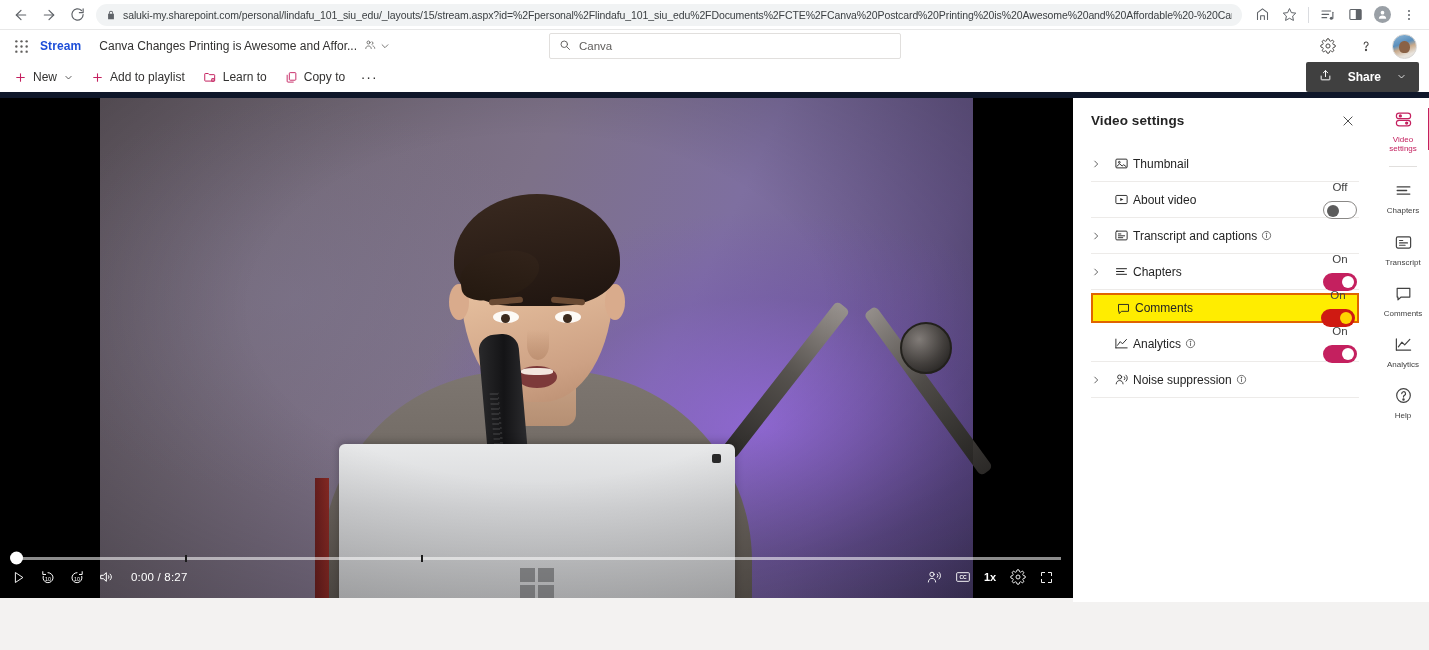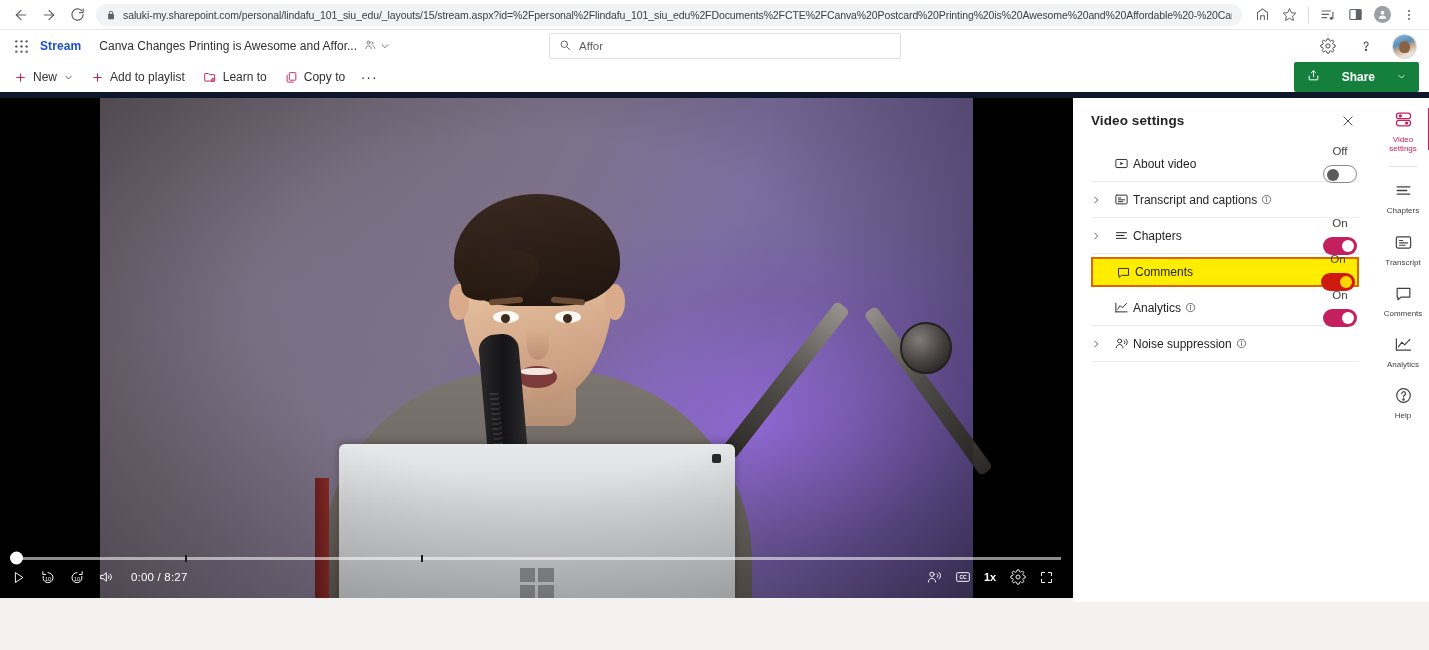--- a/index.html
+++ b/index.html
@@ -156,25 +156,25 @@
   .cmd-item .cmd-ico { color: #c4205f; display: flex; align-items: center; }
   .cmd-item .chev { color: #323130; display: flex; align-items: center; margin-left: 1px; }
   .cmd-ellipsis {
     width: 28px; height: 30px;
     display: flex; align-items: center; justify-content: center;
     color: #323130; font-size: 14px; letter-spacing: 1px;
   }
   .share-btn {
     margin-left: auto;
     height: 30px;
-    background: #15803d;
+    background: #404040;
     color: #ffffff;
     border-radius: 2px;
     display: flex; align-items: center;
-    gap: 22px;
+    gap: 16px;
     padding: 0 13px;
     font-size: 12px;
     font-weight: 600;
   }
 
   
   .main {
     display: flex;
     height: 504px;
     background: #f3f2f1;
@@ -604,21 +604,21 @@
     </span>
   </div>
   <div class="suite-search-wrap">
     <div class="suite-search">
       <span>
         <svg width="12" height="12" viewBox="0 0 24 24" fill="none" stroke="#605e5c" stroke-width="1.9" stroke-linecap="round">
             <circle cx="10.5" cy="10.5" r="6.5"></circle>
             <line x1="15.5" y1="15.5" x2="21" y2="21"></line>
           </svg>
       </span>
-      <span class="ph">Affor</span>
+      <span class="ph">Canva</span>
     </div>
   </div>
   <div class="suite-right">
     <div class="suite-icon-btn">
       <svg width="16" height="16" viewBox="0 0 24 24" fill="none" stroke="currentColor" stroke-width="1.5">
           <circle cx="12" cy="12" r="3.1"></circle>
           <path d="M19.4 15a1.6 1.6 0 0 0 .3 1.8l.1.1a2 2 0 1 1-2.8 2.8l-.1-.1a1.6 1.6 0 0 0-1.8-.3 1.6 1.6 0 0 0-1 1.5V21a2 2 0 1 1-4 0v-.1A1.6 1.6 0 0 0 9 19.4a1.6 1.6 0 0 0-1.8.3l-.1.1a2 2 0 1 1-2.8-2.8l.1-.1a1.6 1.6 0 0 0 .3-1.8 1.6 1.6 0 0 0-1.5-1H3a2 2 0 1 1 0-4h.1A1.6 1.6 0 0 0 4.6 9a1.6 1.6 0 0 0-.3-1.8l-.1-.1a2 2 0 1 1 2.8-2.8l.1.1a1.6 1.6 0 0 0 1.8.3H9a1.6 1.6 0 0 0 1-1.5V3a2 2 0 1 1 4 0v.1a1.6 1.6 0 0 0 1 1.5 1.6 1.6 0 0 0 1.8-.3l.1-.1a2 2 0 1 1 2.8 2.8l-.1.1a1.6 1.6 0 0 0-.3 1.8V9a1.6 1.6 0 0 0 1.5 1H21a2 2 0 1 1 0 4h-.1a1.6 1.6 0 0 0-1.5 1z"></path>
         </svg>
     </div>
     <div class="suite-icon-btn">
@@ -808,20 +808,35 @@
     <div class="panel-head">
       <div class="panel-title">Video settings</div>
       <div class="panel-close">
         <svg width="14" height="14" viewBox="0 0 24 24" fill="none" stroke="currentColor" stroke-width="1.6" stroke-linecap="round">
             <line x1="5" y1="5" x2="19" y2="19"></line>
             <line x1="19" y1="5" x2="5" y2="19"></line>
           </svg>
       </div>
     </div>
 
+    <div class="setting-row">
+      <div class="row-chev">
+        <svg width="10" height="10" viewBox="0 0 24 24" fill="none" stroke="currentColor" stroke-width="2" stroke-linecap="round" stroke-linejoin="round">
+            <polyline points="9 5 16 12 9 19"></polyline>
+          </svg>
+      </div>
+      <div class="row-ico">
+        <svg width="15" height="15" viewBox="0 0 24 24" fill="none" stroke="currentColor" stroke-width="1.5">
+            <rect x="3" y="5" width="18" height="14" rx="1.6"></rect>
+            <circle cx="8.5" cy="10" r="1.4"></circle>
+            <path d="M4 17l5-4.5 4 3.5 2.5-2L20 17.5"></path>
+          </svg>
+      </div>
+      <div class="row-label">Thumbnail</div>
+    </div>
 
     <div class="setting-row">
       <div class="row-chev"></div>
       <div class="row-ico">
         <svg width="15" height="15" viewBox="0 0 24 24" fill="none" stroke="currentColor" stroke-width="1.5">
             <rect x="3" y="5.5" width="18" height="13" rx="1.6"></rect>
             <polygon points="10 9.5 15 12 10 14.5" fill="currentColor" stroke="none"></polygon>
           </svg>
       </div>
       <div class="row-label">About video</div>

